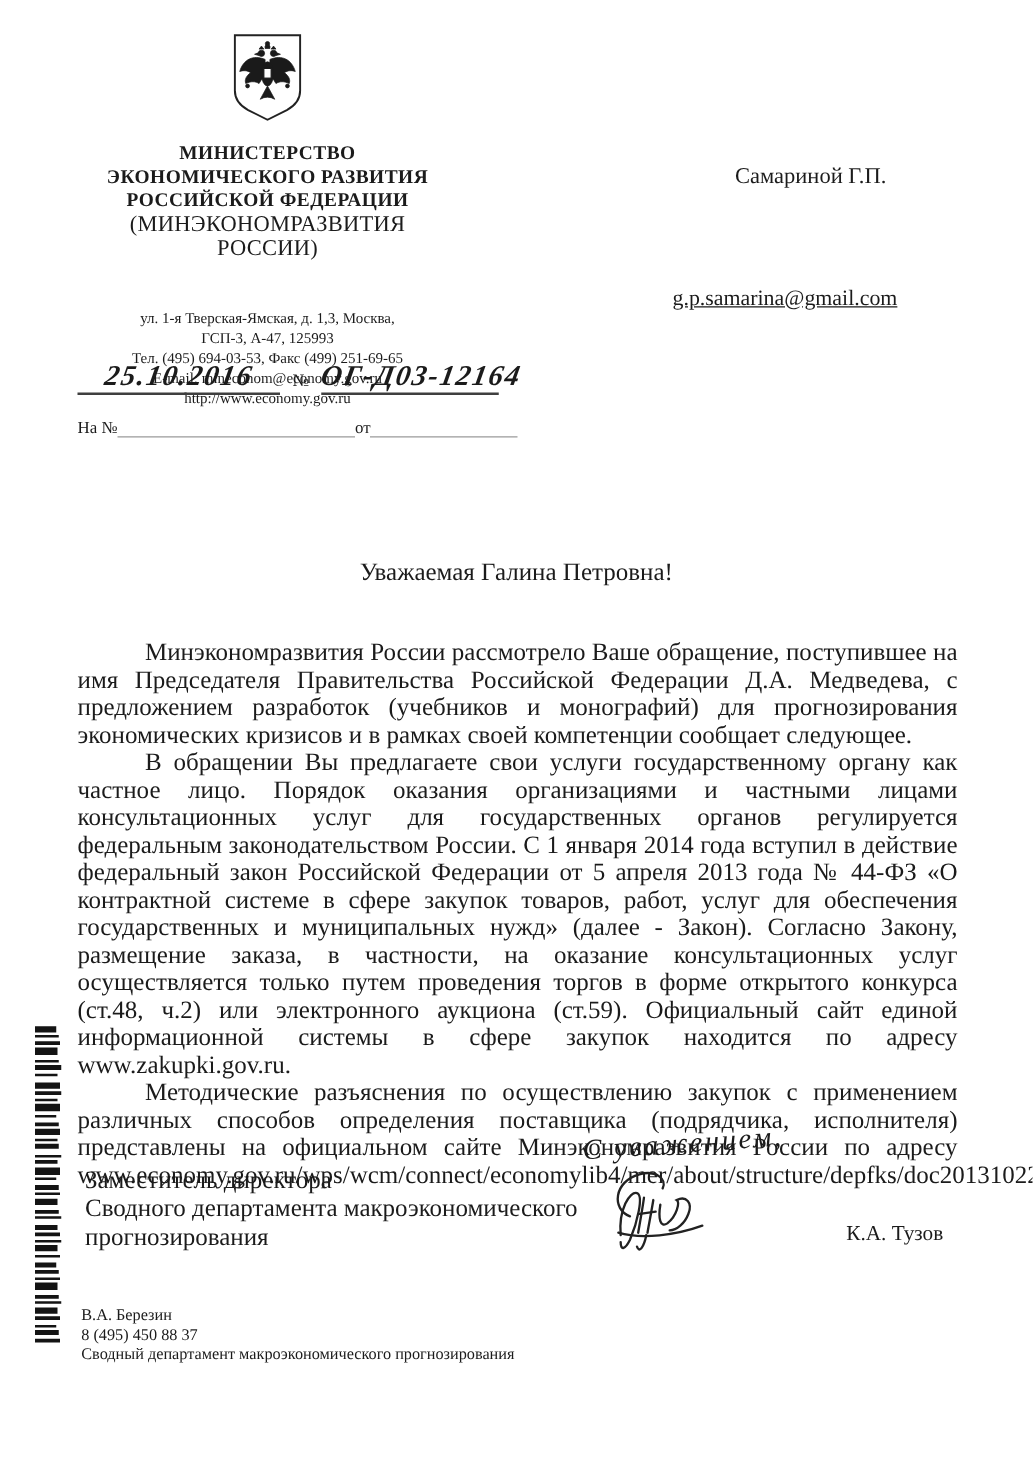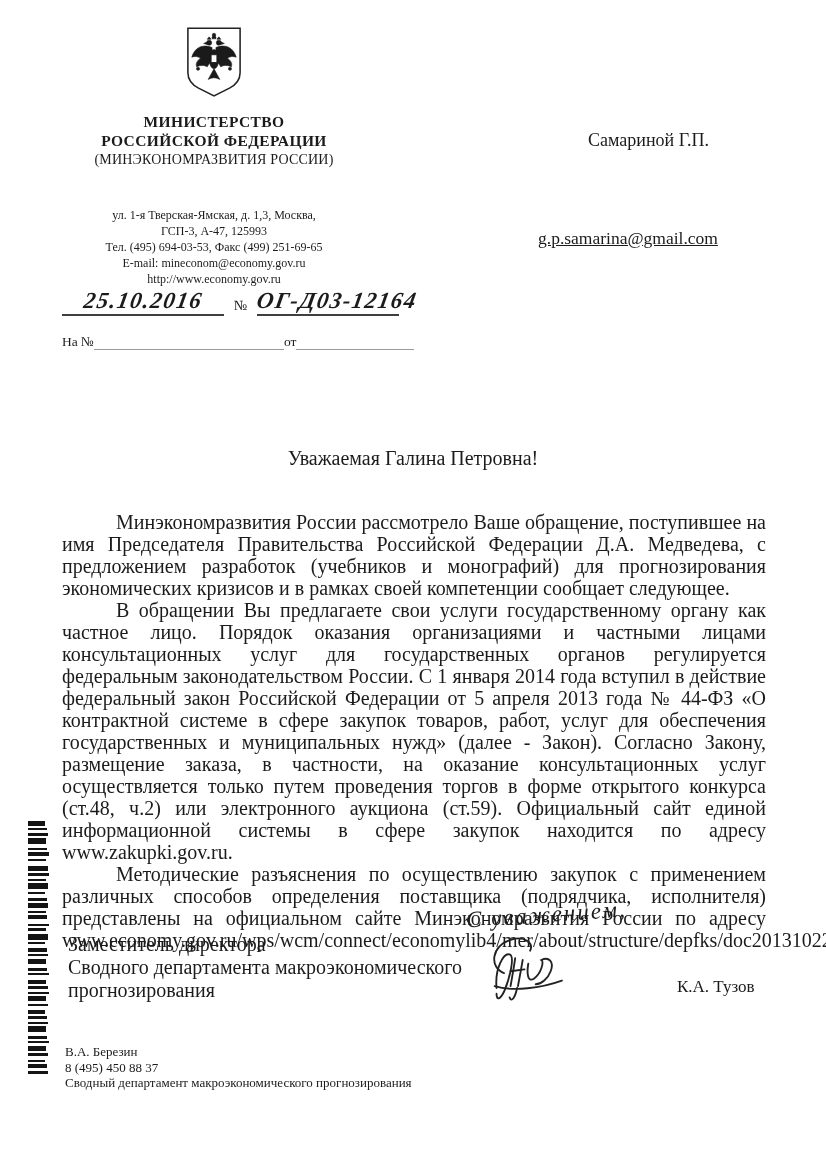--- a/index.html
+++ b/index.html
@@ -6,21 +6,21 @@
   .page {
     position:relative; width:826px; height:1169px; background:#ffffff;
     font-family:"Liberation Serif","DejaVu Serif",serif; color:#1b1b1b;
     overflow:hidden;
     padding-left:40px;
   }
   
   .header-left { position:absolute; left:83px; top:26px; width:262px; text-align:center; }
   .emblem { display:inline-block; }
   .ministry { margin-top:10px; font-weight:bold; font-size:15.5px; line-height:19px; letter-spacing:.4px; }
-  .ministry-abbrev { font-weight:normal; font-size:14px; letter-spacing:.2px;font-family:Liberation Serif, serif; }
+  .ministry-abbrev { font-weight:normal; font-size:18px; letter-spacing:.2px;font-family:Liberation Serif, serif; }
   .address { margin-top:38px; font-size:12px; line-height:16px; }
   
   .ref-line { position:absolute; left:62px; top:288px; display:flex; align-items:flex-end; }
   .hw-wrap { display:inline-block; border-bottom:2px solid #3f3f3f; text-align:center; }
   .hw { display:inline-block; font-style:italic; font-weight:bold; font-size:23px;
         letter-spacing:1.5px; transform:skewX(-10deg); white-space:nowrap; }
   .date-wrap { width:162px; }
   .num-wrap { width:142px; margin-left:10px; }
   .no-sign { font-size:14px; margin-left:10px; padding-bottom:2px; }
   .na-line { position:absolute; left:62px; top:334px; font-size:13.5px; display:flex; align-items:flex-end; }
@@ -114,20 +114,21 @@
           <ellipse cx="30" cy="34" rx="5" ry="10"></ellipse>
           <path d="M30,44 L24,55 Q30,51.5 36,55 Z"></path>
           <circle cx="13.5" cy="44" r="1.6"></circle>
           <circle cx="46.5" cy="44" r="1.6"></circle>
         </g>
         <rect x="27" y="29.5" width="6" height="8" fill="#ffffff" stroke="#1a1a1a" stroke-width="0.9"></rect>
       </svg>
     </span>
     <div class="ministry">
       <div>МИНИСТЕРСТВО</div>
+      <div>ЭКОНОМИЧЕСКОГО РАЗВИТИЯ</div>
       <div>РОССИЙСКОЙ ФЕДЕРАЦИИ</div>
       <div class="ministry-abbrev">(МИНЭКОНОМРАЗВИТИЯ РОССИИ)</div>
     </div>
     <div class="address">
       <div>ул. 1-я Тверская-Ямская, д. 1,3, Москва,</div>
       <div>ГСП-3, А-47, 125993</div>
       <div>Тел. (495) 694-03-53, Факс (499) 251-69-65</div>
       <div>E-mail: mineconom@economy.gov.ru</div>
       <div>http://www.economy.gov.ru</div>
     </div>

